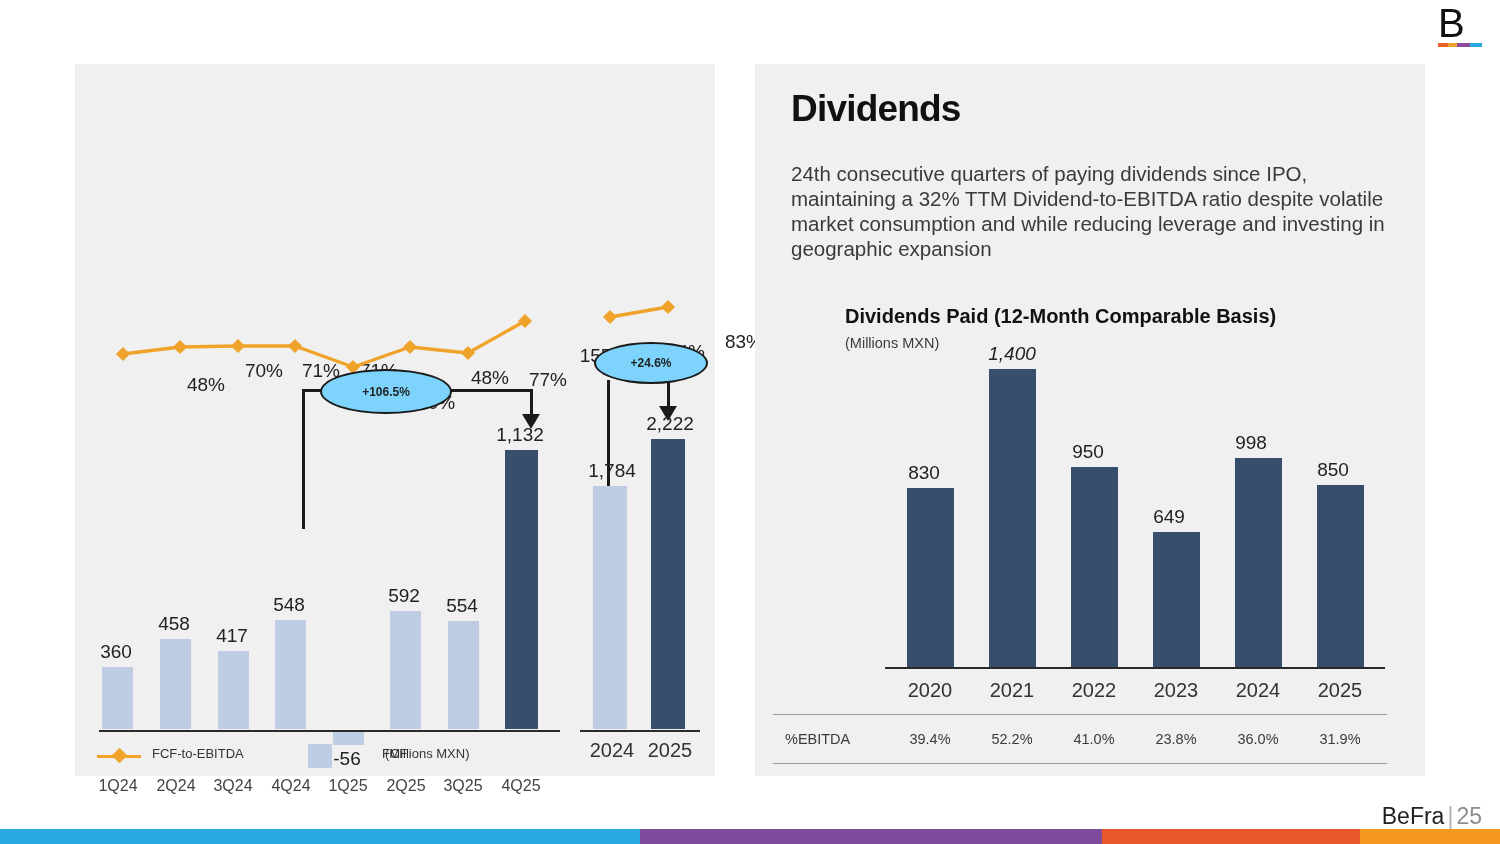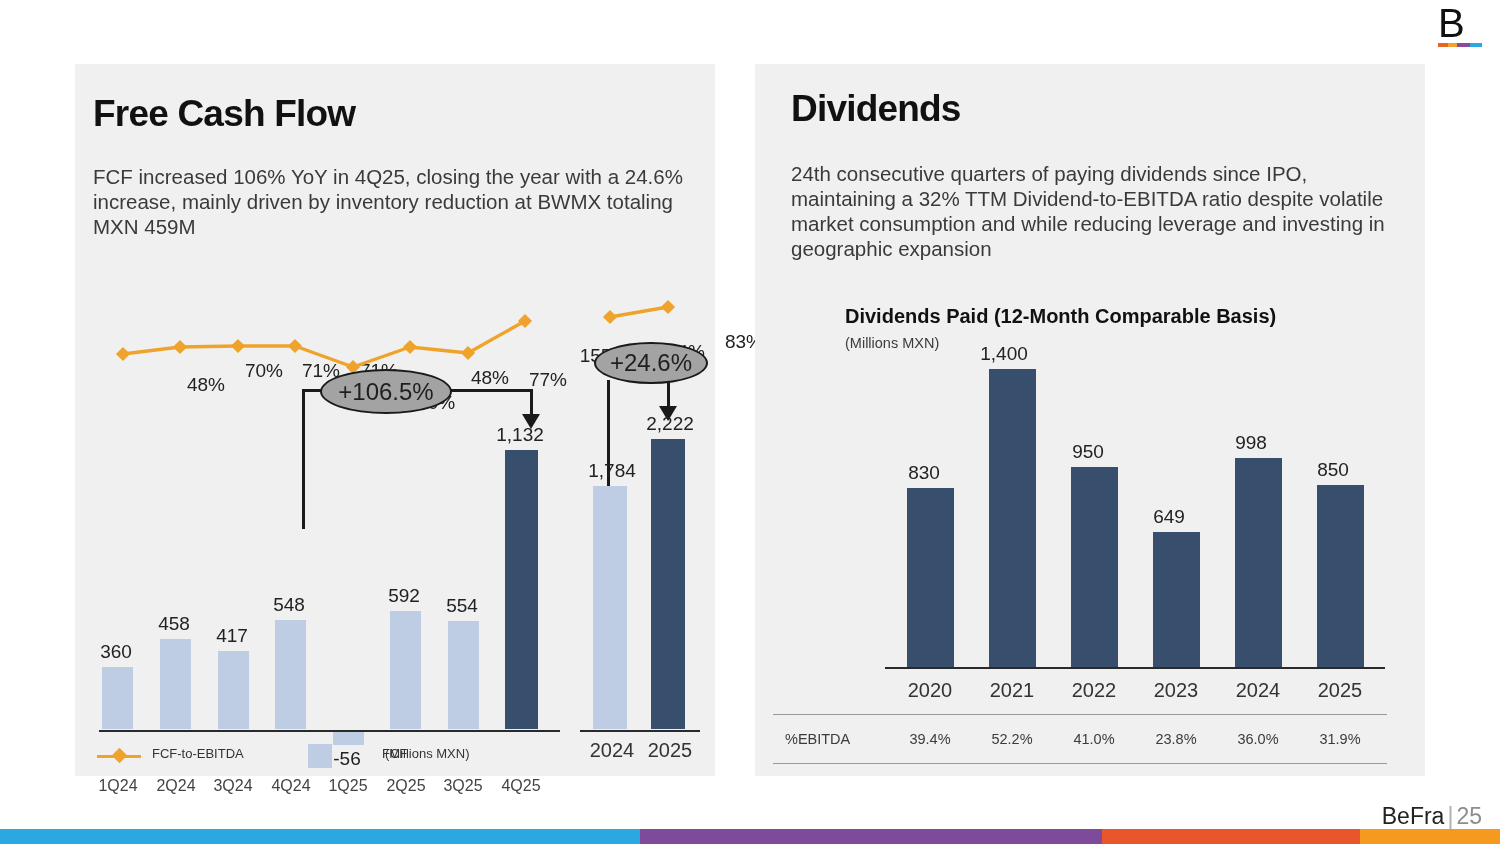--- a/index.html
+++ b/index.html
@@ -35,23 +35,23 @@
 
   
   .bar{position:absolute;}
   .dlabel{position:absolute;font-size:19px;color:#222;text-align:center;white-space:nowrap;}
   .axis{position:absolute;background:#2a2a2a;height:2px;}
   .cat{position:absolute;font-size:16px;color:#444;text-align:center;white-space:nowrap;}
   .cat.big{font-size:20px;color:#333;}
   .pct{position:absolute;font-size:19px;color:#222;text-align:center;white-space:nowrap;}
 
   .badge{
-    position:absolute;background:#a3a3a3;border:2.2px solid #1a1a1a;border-radius:50%;
-    display:flex;align-items:center;justify-content:center;font-size:24px;color:#1f1f1f;
-    white-space:nowrap;z-index:6;
+    position:absolute;background:#7dd3fc;border:2.2px solid #1a1a1a;border-radius:50%;
+    display:flex;align-items:center;justify-content:center;font-size:12px;color:#1f1f1f;
+    white-space:nowrap;z-index:6;font-weight:bold;
   }
   .conn{position:absolute;background:#1a1a1a;}
   .arrowhead{position:absolute;width:0;height:0;
     border-left:9px solid transparent;border-right:9px solid transparent;
     border-top:15px solid #1a1a1a;}
 
   
   .legend{position:absolute;font-size:13px;color:#333;}
   .legend-line{position:absolute;height:3px;background:#f0a32a;}
   .legend-dia{position:absolute;width:11px;height:11px;background:#f0a32a;
@@ -74,23 +74,21 @@
   <div class="stripes">
     <i style="flex:1;background:#e8632a"></i>
     <i style="flex:1;background:#f0a32a"></i>
     <i style="flex:1.3;background:#8b4a9c"></i>
     <i style="flex:1.3;background:#2aa8e0"></i>
   </div>
 </div>
 
 <div class="panel" id="panel-left">
 
-  <div class="title" style="left:18px;top:31px;">Free Cash Flow</div>
-
-  <div class="body-text" style="left:18px;top:100px;width:590px;">FCF increased 106% YoY in 4Q25, closing the year with a 24.6% increase, mainly driven by inventory reduction at BWMX totaling MXN 459M</div>
+
 
   <div class="pct" style="left:101px;top:310px;width:60px;">48%</div>
   <div class="pct" style="left:159px;top:296px;width:60px;">70%</div>
   <div class="pct" style="left:216px;top:296px;width:60px;">71%</div>
   <div class="pct" style="left:274px;top:296px;width:60px;">71%</div>
   <div class="pct" style="left:328px;top:328px;width:60px;">-10%</div>
   <div class="pct" style="left:385px;top:303px;width:60px;">48%</div>
   <div class="pct" style="left:443px;top:305px;width:60px;">77%</div>
   <div class="pct" style="left:498px;top:281px;width:62px;">155%</div>
 
@@ -187,21 +185,21 @@
   <div class="title" style="left:36px;top:26px;">Dividends</div>
 
   <div class="body-text" style="left:36px;top:97px;width:615px;">24th consecutive quarters of paying dividends since IPO, maintaining a 32% TTM Dividend-to-EBITDA ratio despite volatile market consumption and while reducing leverage and investing in geographic expansion</div>
 
   <div class="chart-title" style="left:90px;top:241px;">Dividends Paid (12-Month Comparable Basis)</div>
   <div class="chart-sub" style="left:90px;top:271px;">(Millions MXN)</div>
 
   <div class="dlabel" style="left:133px;top:398px;width:72px;">830</div>
   <div class="bar" style="left:152px;top:424px;width:47px;height:180px;background:#374e6c;"></div>
 
-  <div class="dlabel" style="left:206px;top:279px;width:86px;">1,400</div>
+  <div class="dlabel" style="left:214px;top:279px;width:86px;font-style:italic;">1,400</div>
   <div class="bar" style="left:234px;top:305px;width:47px;height:299px;background:#374e6c;"></div>
 
   <div class="dlabel" style="left:297px;top:377px;width:72px;">950</div>
   <div class="bar" style="left:316px;top:403px;width:47px;height:201px;background:#374e6c;"></div>
 
   <div class="dlabel" style="left:378px;top:442px;width:72px;">649</div>
   <div class="bar" style="left:398px;top:468px;width:47px;height:136px;background:#374e6c;"></div>
 
   <div class="dlabel" style="left:460px;top:368px;width:72px;">998</div>
   <div class="bar" style="left:480px;top:394px;width:47px;height:210px;background:#374e6c;"></div>

